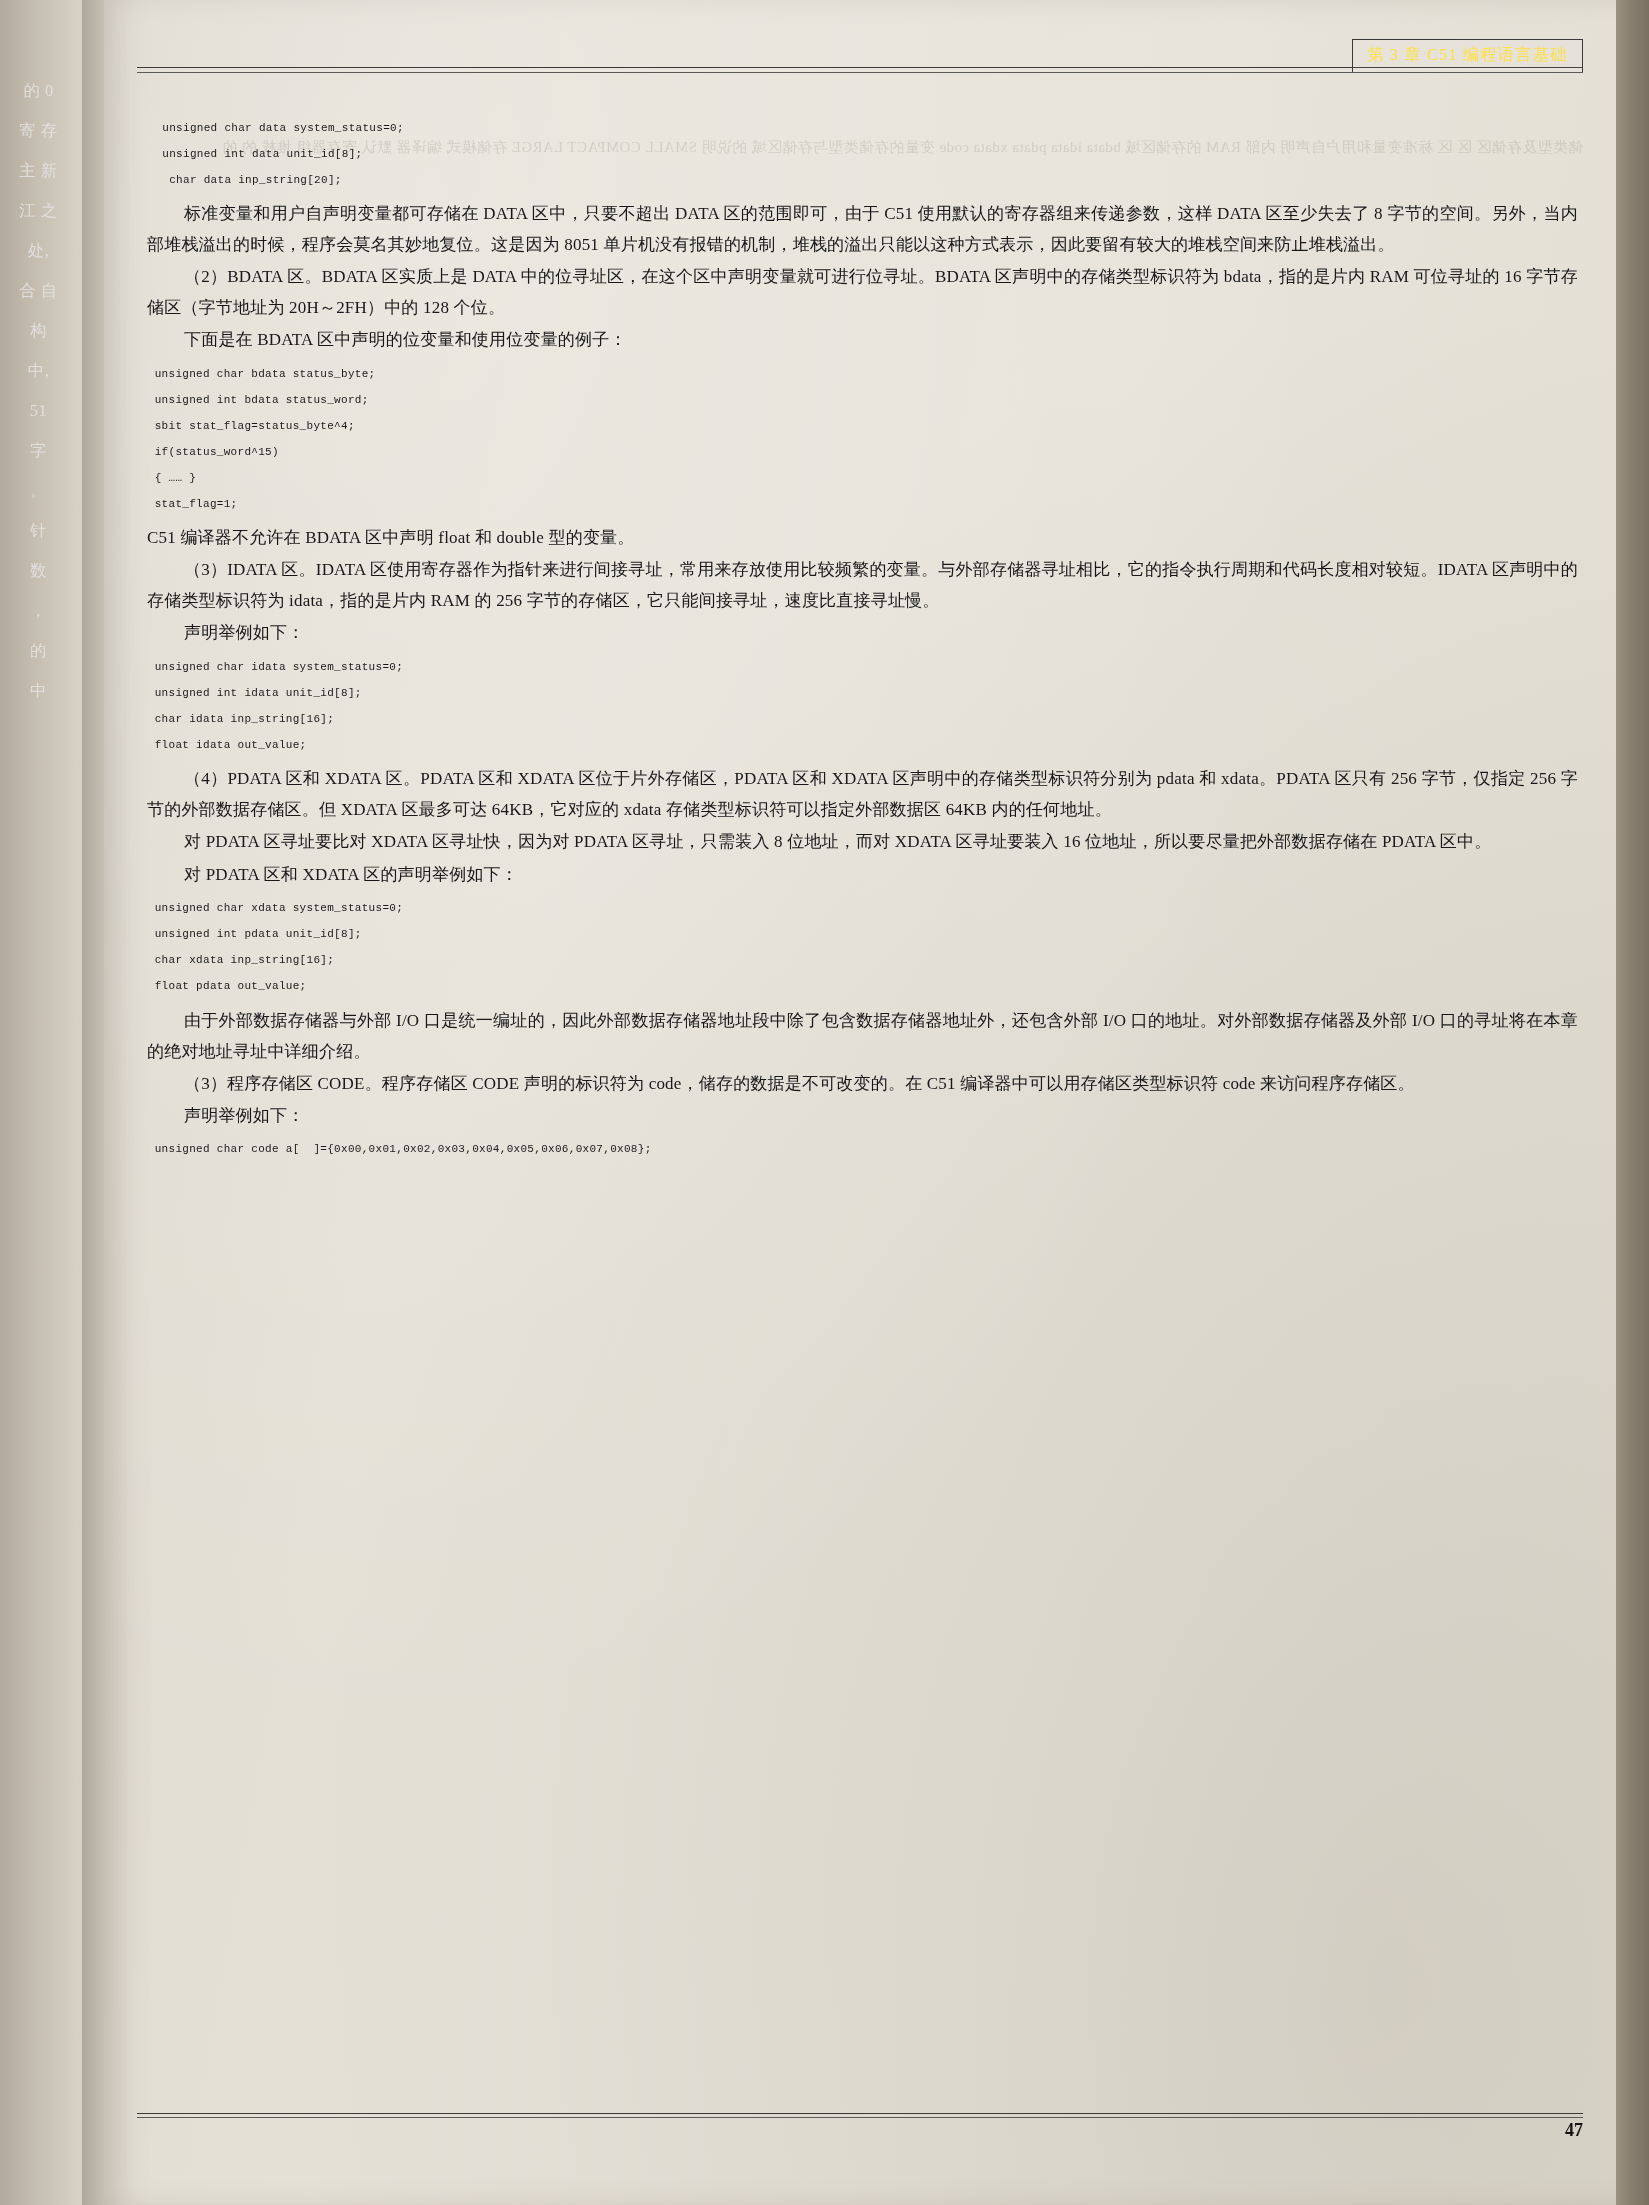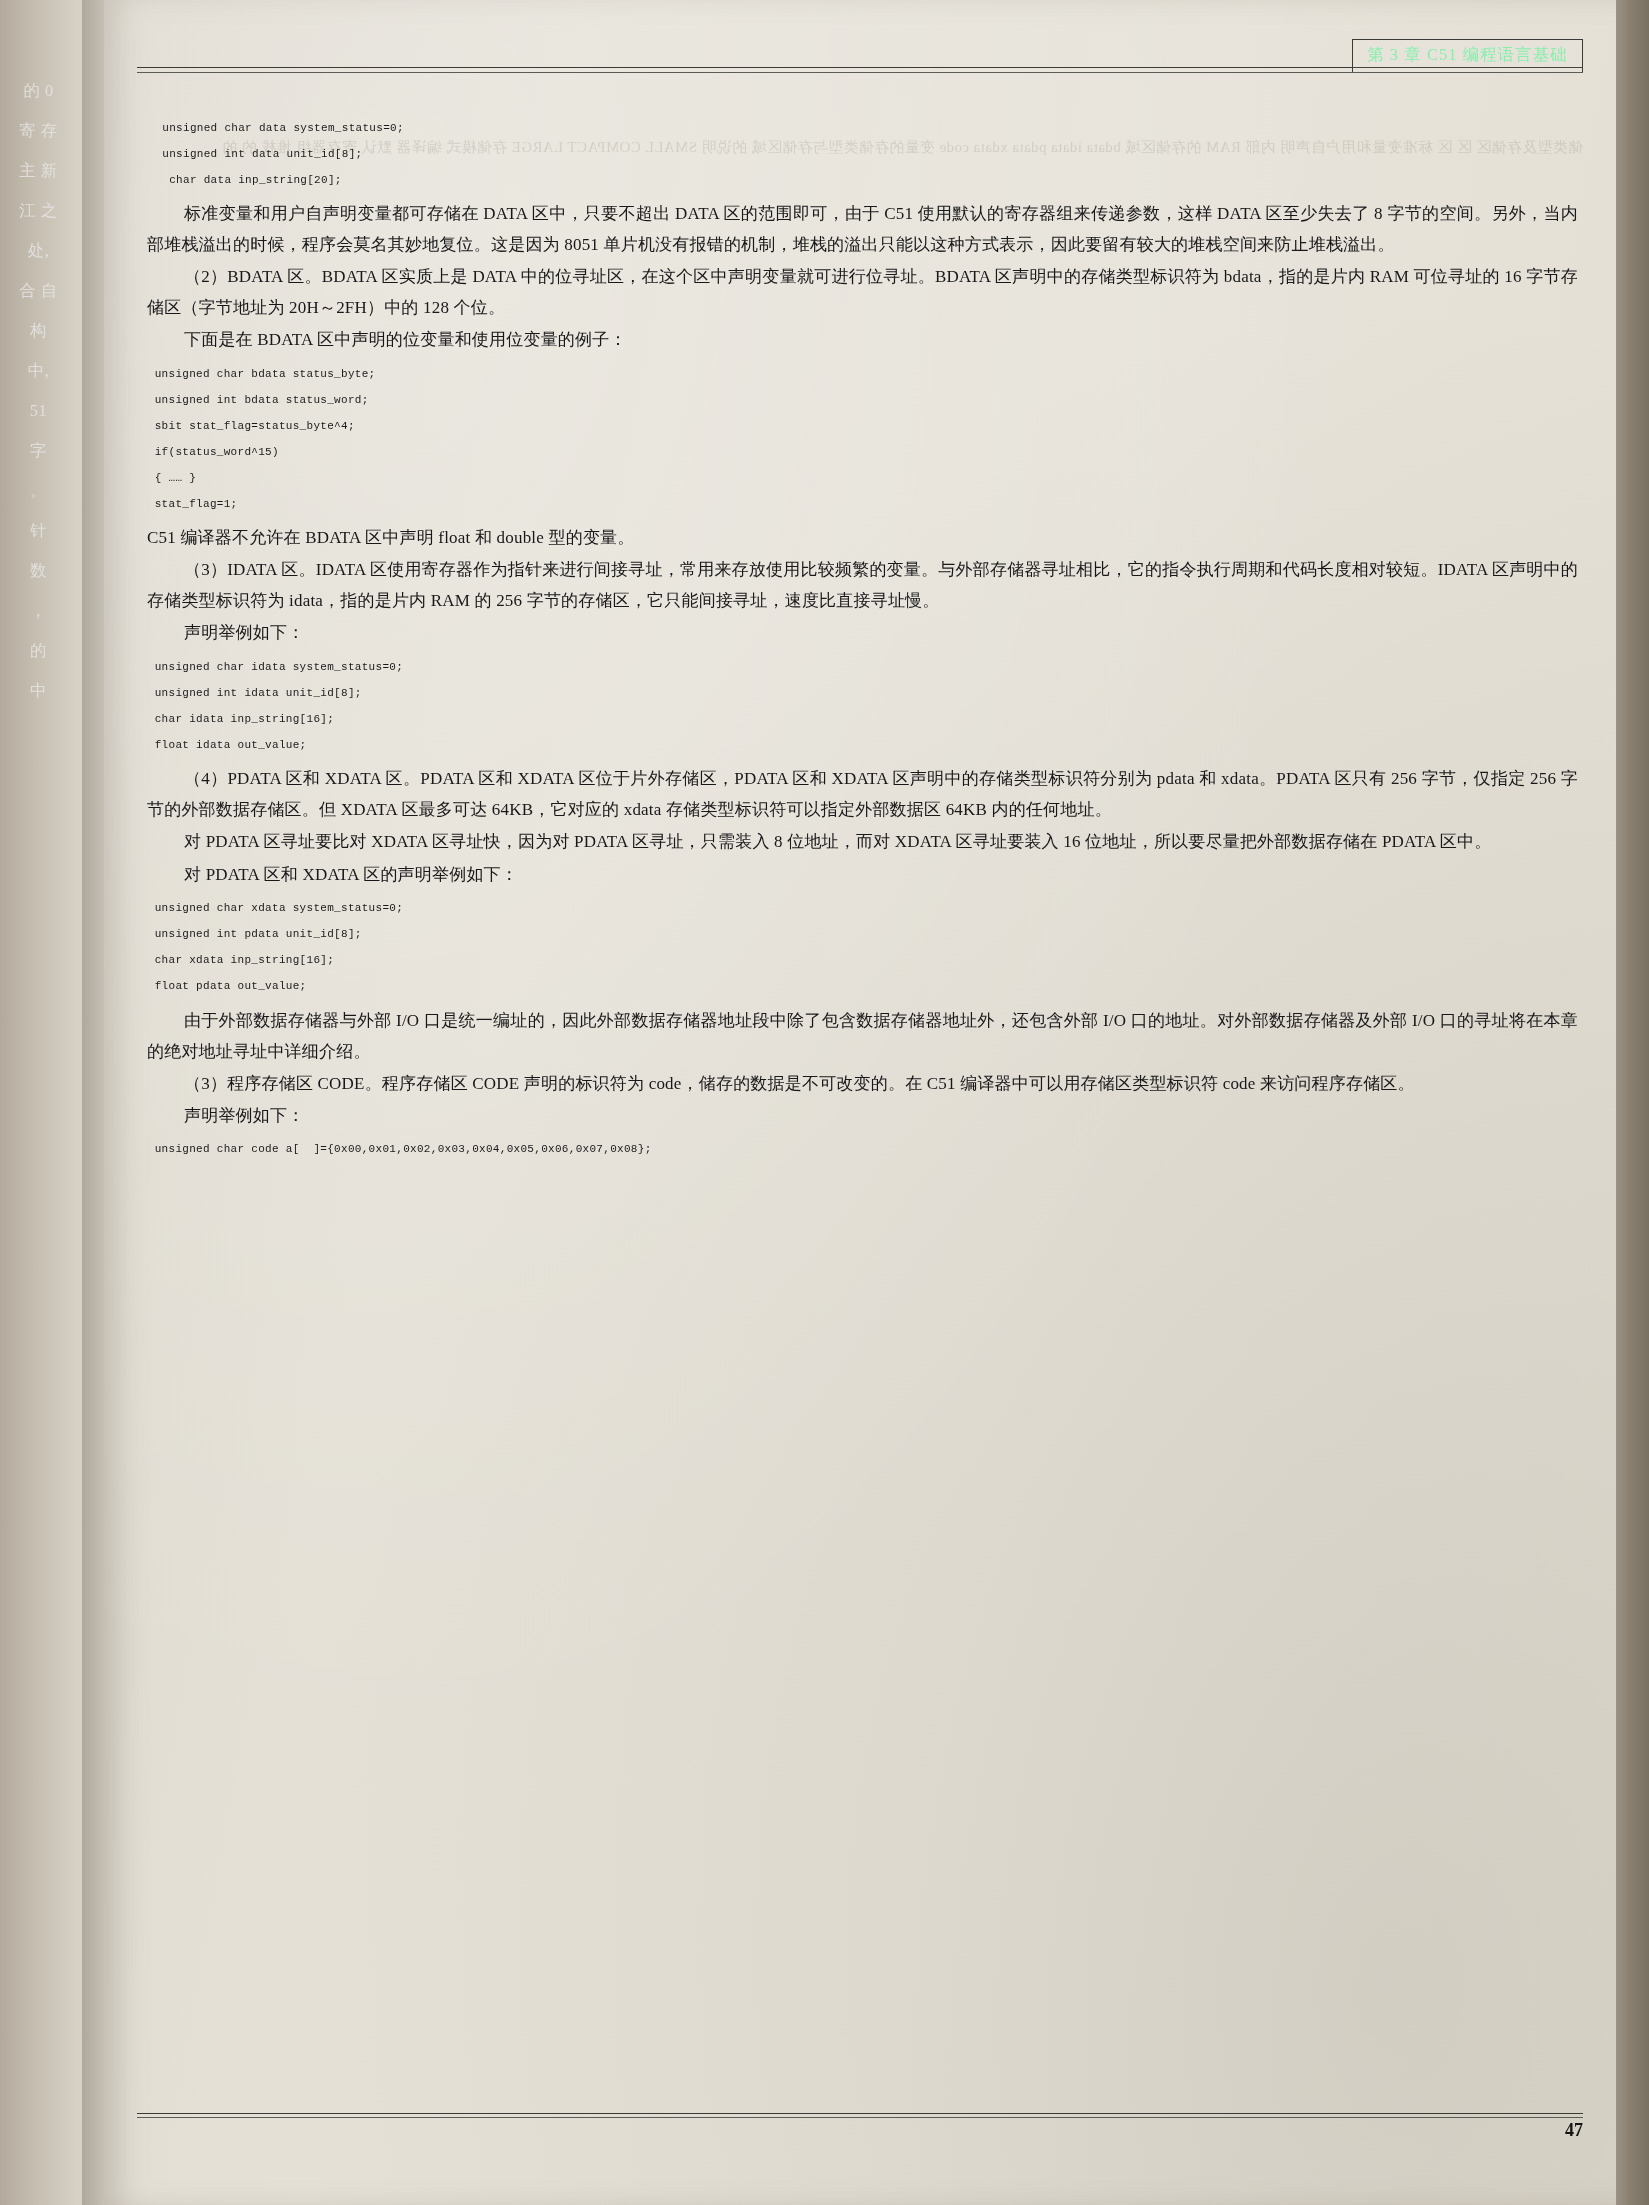--- a/index.html
+++ b/index.html
@@ -81,21 +81,21 @@
     border-top: 0.5px solid #5a5a56;
   }
   .header-box {
     position: absolute;
     right: 0; top: 0;
     padding: 4.4px 14.2px 5.5px 14.2px;
     border: 1.1px solid #3a3a38;
     border-bottom: none;
     background: rgba(255,255,255,0.05);
     font-size: 16.4px;
-    color: #86efac;
+    color: #fde047;
     letter-spacing: 1.1px;
     white-space: nowrap;
   }
   
   .content {
     position: absolute;
     top: 109px; left: 147px; right: 71px;
   }
   .para {
     font-size: 17px;

